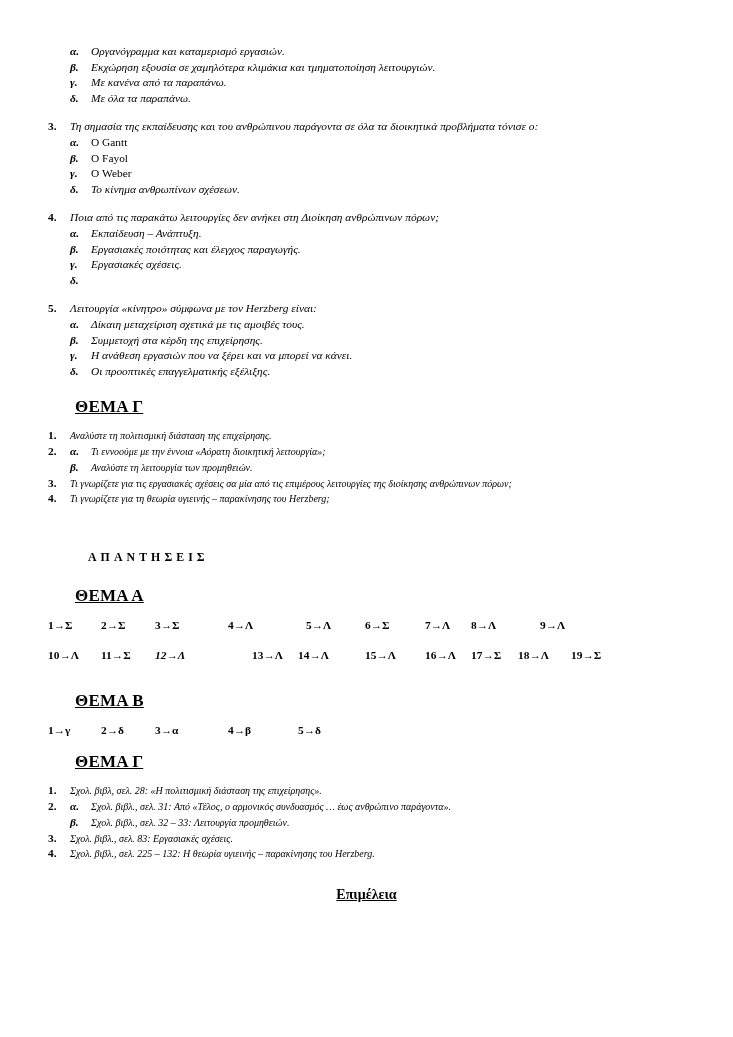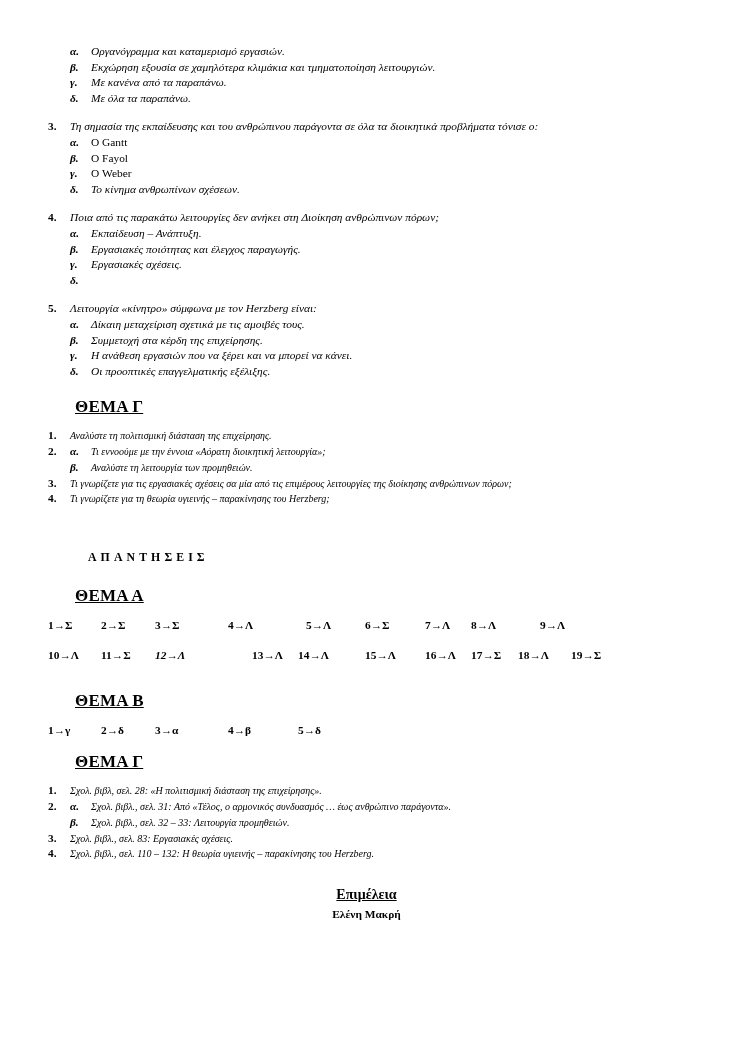--- a/index.html
+++ b/index.html
@@ -352,23 +352,22 @@
         <span class="ganum"></span>
         <span class="gasub">β.</span>
         <span class="gatext">Σχολ. βιβλ., σελ. 32 – 33: Λειτουργία προμηθειών.</span>
       </div>
       <div class="garow">
         <span class="ganum">3.</span>
         <span class="gatext">Σχολ. βιβλ., σελ. 83: Εργασιακές σχέσεις.</span>
       </div>
       <div class="garow">
         <span class="ganum">4.</span>
-        <span class="gatext">Σχολ. βιβλ., σελ. 110 – 132: Η θεωρία υγιεινής – παρακίνησης του Herzberg.</span>
+        <span class="gatext">Σχολ. βιβλ., σελ. 225 – 132: Η θεωρία υγιεινής – παρακίνησης του Herzberg.</span>
       </div>
     </div>
 
   </div>
 
   <div class="footer">
     <div class="footer-title">Επιμέλεια</div>
-    <div class="footer-name">Ελένη Μακρή</div>
   </div>
 </div>
 
 </body></html>

